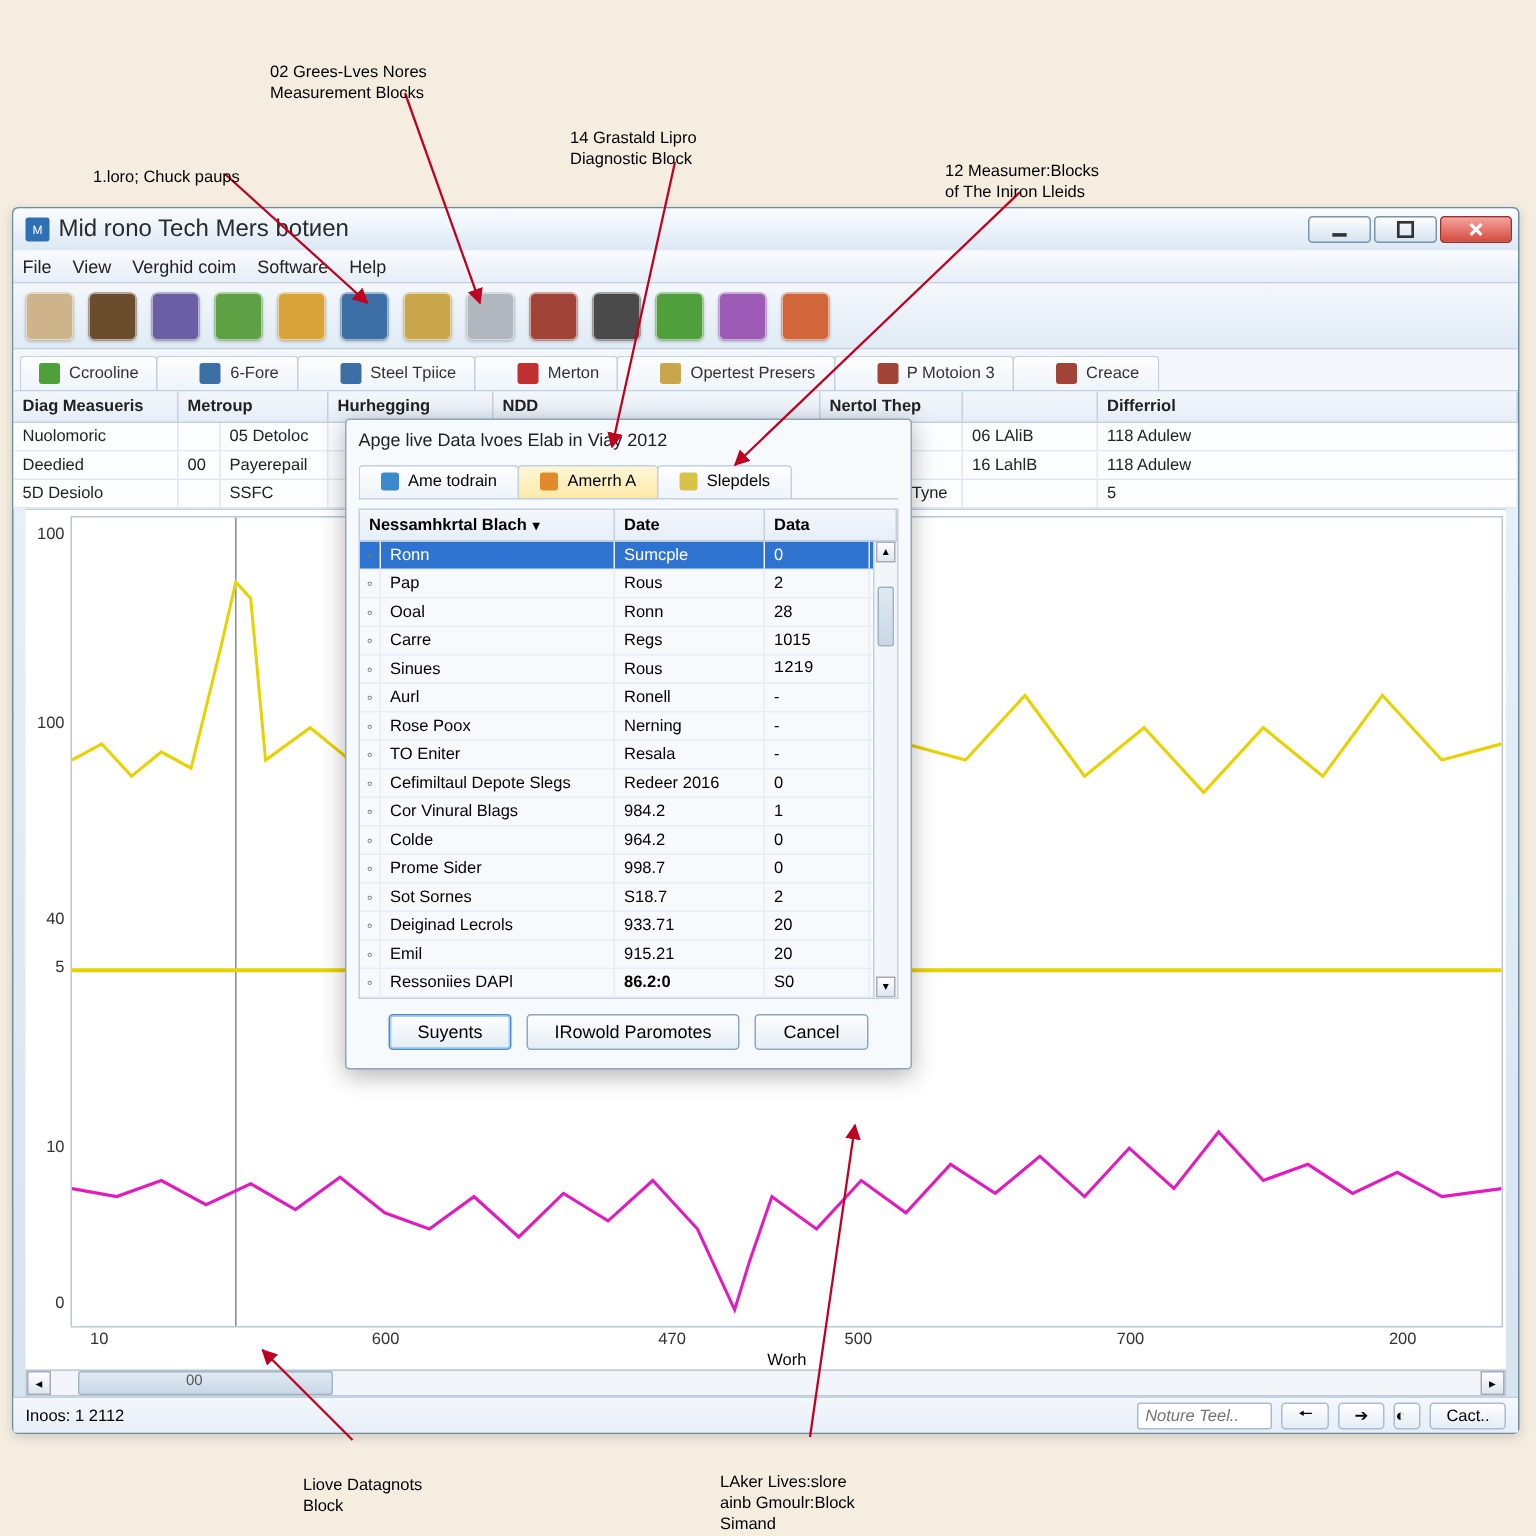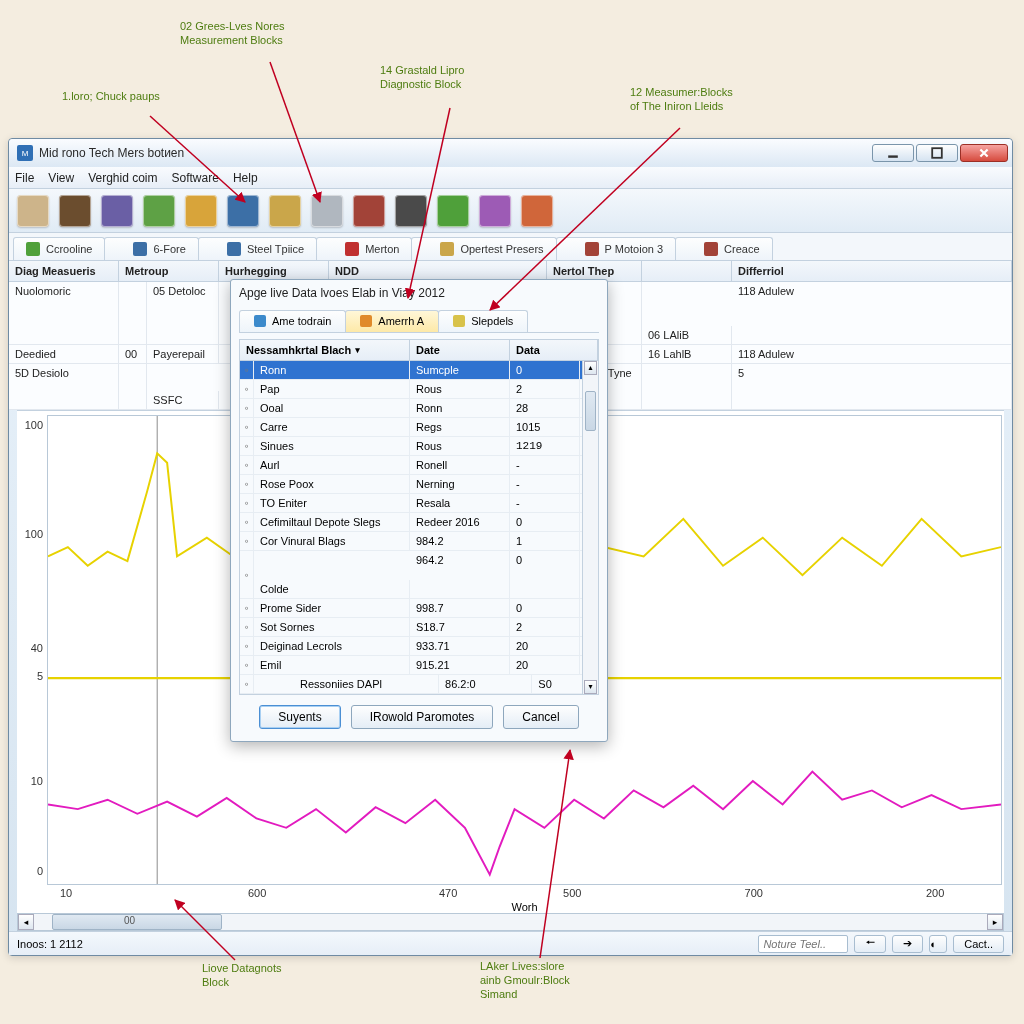--- a/index.html
+++ b/index.html
@@ -1,31 +1,31 @@
 <!DOCTYPE html>
 <html><head>
 <meta charset="utf-8">
 <style>
   * { box-sizing: border-box; margin: 0; padding: 0; font-family: "Segoe UI", Tahoma, sans-serif; font-size: 11px; }
   body { background: #f4ede0; width: 1024px; height: 1024px; position: relative; }
 
-  .annotation { position: absolute; color: #4d7c0f; font-size: 16px; line-height: 1.25; font-family: Georgia, serif; pointer-events: none; z-index: 50; }
+  .annotation { position: absolute; color: #000000; font-size: 16px; line-height: 1.25; font-family: Georgia, serif; pointer-events: none; z-index: 50; margin-top: 22px; }
   .annotation span { display: block; }
 
   svg.arrows { position: absolute; inset: 0; width: 1024px; height: 1024px; pointer-events: none; z-index: 40; }
 
   .window { position: absolute; left: 8px; top: 138px; width: 1005px; height: 818px;
     background: linear-gradient(#eaf3fb, #d6e4f0);
     border: 1px solid #6f8ba3; border-radius: 4px; box-shadow: 0 2px 8px rgba(0,0,0,.15);
     display: flex; flex-direction: column; }
 
   .titlebar { height: 28px; display: flex; align-items: center; padding: 0 4px 0 8px;
     background: linear-gradient(#fafcff, #dce8f4); border-radius: 4px 4px 0 0; }
   .titlebar .appicon { width: 16px; height: 16px; background:#2f6fb5; color:#fff; font-size:8px; display:flex; align-items:center; justify-content:center; margin-right:6px; border-radius:2px; }
-  .titlebar .title { flex: 1; color: #2a2a2a; font-size: 12px; }
+  .titlebar .title { flex: 1; color: #2a2a2a; font-size: 16px; }
   .win-btns { display:flex; gap:2px; }
   .win-btn { width: 42px; height: 18px; border: 1px solid #7a95ab; background: linear-gradient(#fefefe,#d5e3f1); border-radius:3px; display:flex; align-items:center; justify-content:center; }
   .win-btn.close { background: linear-gradient(#f6a3a0,#d64b3e); border-color:#9c2f26; color:#fff; width:48px; }
   .win-btn svg { width: 12px; height: 12px; }
 
   .menubar { height: 22px; background: linear-gradient(#f9fbfe,#e7eef7); border-bottom:1px solid #c3d1df; display:flex; align-items:center; padding-left:6px; gap:14px; }
   .menubar span { color:#222; font-size:12px; cursor:default; }
 
   .toolbar { height: 44px; background: linear-gradient(#f4f8fc,#e0ebf5); border-bottom:1px solid #c3d1df; display:flex; align-items:center; padding-left:8px; gap:10px; }
   .tool-icon { width:32px; height:32px; border-radius:4px; display:flex; align-items:center; justify-content:center; font-size:18px; color:#fff; font-weight:bold; box-shadow: inset 0 0 0 1px rgba(255,255,255,.5), 0 1px 2px rgba(0,0,0,.2); }
@@ -218,37 +218,37 @@
         <div class="hcell" style="flex:1">Differriol</div>
       </div>
       <div id="gridrows">
           <div class="data-row">
             <div class="dcell" style="width: 110px;">Nuolomoric</div>
             <div class="dcell" style="width: 28px;"></div>
             <div class="dcell" style="width: 72px;">05 Detoloc</div>
             <div class="dcell" style="width: 110px;"></div>
             <div class="dcell" style="width: 218px;"></div>
             <div class="dcell" style="width: 95px;">96 12118</div>
-            <div class="dcell" style="width: 90px; margin-top: 44px;">06 LAliB</div>
+            <div class="dcell" style="width: 90px;">06 LAliB</div>
             <div class="dcell" style="width: auto; flex: 1 1 0%;">118 Adulew</div>
           </div>
           <div class="data-row">
             <div class="dcell" style="width: 110px;">Deedied</div>
             <div class="dcell" style="width: 28px;">00</div>
             <div class="dcell" style="width: 72px;">Payerepail</div>
             <div class="dcell" style="width: 110px;"></div>
             <div class="dcell" style="width: 218px;"></div>
             <div class="dcell" style="width: 95px;">55 12123</div>
             <div class="dcell" style="width: 90px;">16 LahlB</div>
             <div class="dcell" style="width: auto; flex: 1 1 0%;">118 Adulew</div>
           </div>
           <div class="data-row">
             <div class="dcell" style="width: 110px;">5D Desiolo</div>
             <div class="dcell" style="width: 28px;"></div>
-            <div class="dcell" style="width: 72px; margin-top: 27px;">SSFC</div>
+            <div class="dcell" style="width: 72px;">SSFC</div>
             <div class="dcell" style="width: 110px;"></div>
             <div class="dcell" style="width: 218px;"></div>
             <div class="dcell" style="width: 95px;">Tech Rose Tyne</div>
             <div class="dcell" style="width: 90px;"></div>
             <div class="dcell" style="width: auto; flex: 1 1 0%;">5</div>
           </div>
         </div>
     </div>
   </div>
 
@@ -382,21 +382,21 @@
           <div class="gc" style="width: 70px;">0</div>
         </div>
         <div class="grow">
           <div class="gc gicon">∘</div>
           <div class="gc" style="width: 156px;">Cor Vinural Blags</div>
           <div class="gc" style="width: 100px;">984.2</div>
           <div class="gc" style="width: 70px;">1</div>
         </div>
         <div class="grow">
           <div class="gc gicon">∘</div>
-          <div class="gc" style="width: 156px; margin-top: 29px;">Colde</div>
+          <div class="gc" style="width: 156px;">Colde</div>
           <div class="gc" style="width: 100px;">964.2</div>
           <div class="gc" style="width: 70px;">0</div>
         </div>
         <div class="grow">
           <div class="gc gicon">∘</div>
           <div class="gc" style="width: 156px;">Prome Sider</div>
           <div class="gc" style="width: 100px;">998.7</div>
           <div class="gc" style="width: 70px;">0</div>
         </div>
         <div class="grow">
@@ -412,22 +412,22 @@
           <div class="gc" style="width: 70px;">20</div>
         </div>
         <div class="grow">
           <div class="gc gicon">∘</div>
           <div class="gc" style="width: 156px;">Emil</div>
           <div class="gc" style="width: 100px;">915.21</div>
           <div class="gc" style="width: 70px;">20</div>
         </div>
         <div class="grow">
           <div class="gc gicon">∘</div>
-          <div class="gc" style="width: 156px; margin-left: 40px;">Ressoniies DAPl</div>
-          <div class="gc" style="width: 100px;">86.2:0</div>
+          <div class="gc" style="width: 156px;">Ressoniies DAPl</div>
+          <div class="gc" style="width: 100px; font-weight: bold;">86.2:0</div>
           <div class="gc" style="width: 70px;">S0</div>
         </div>
         <div class="vscrollbar">
         <div class="varrow" style="top:0">▴</div>
         <div class="vthumb"></div>
         <div class="varrow" style="bottom:0">▾</div>
       </div>
     </div>
     <div class="dlg-btns">
       <button class="dlg-btn primary">Suyents</button>

